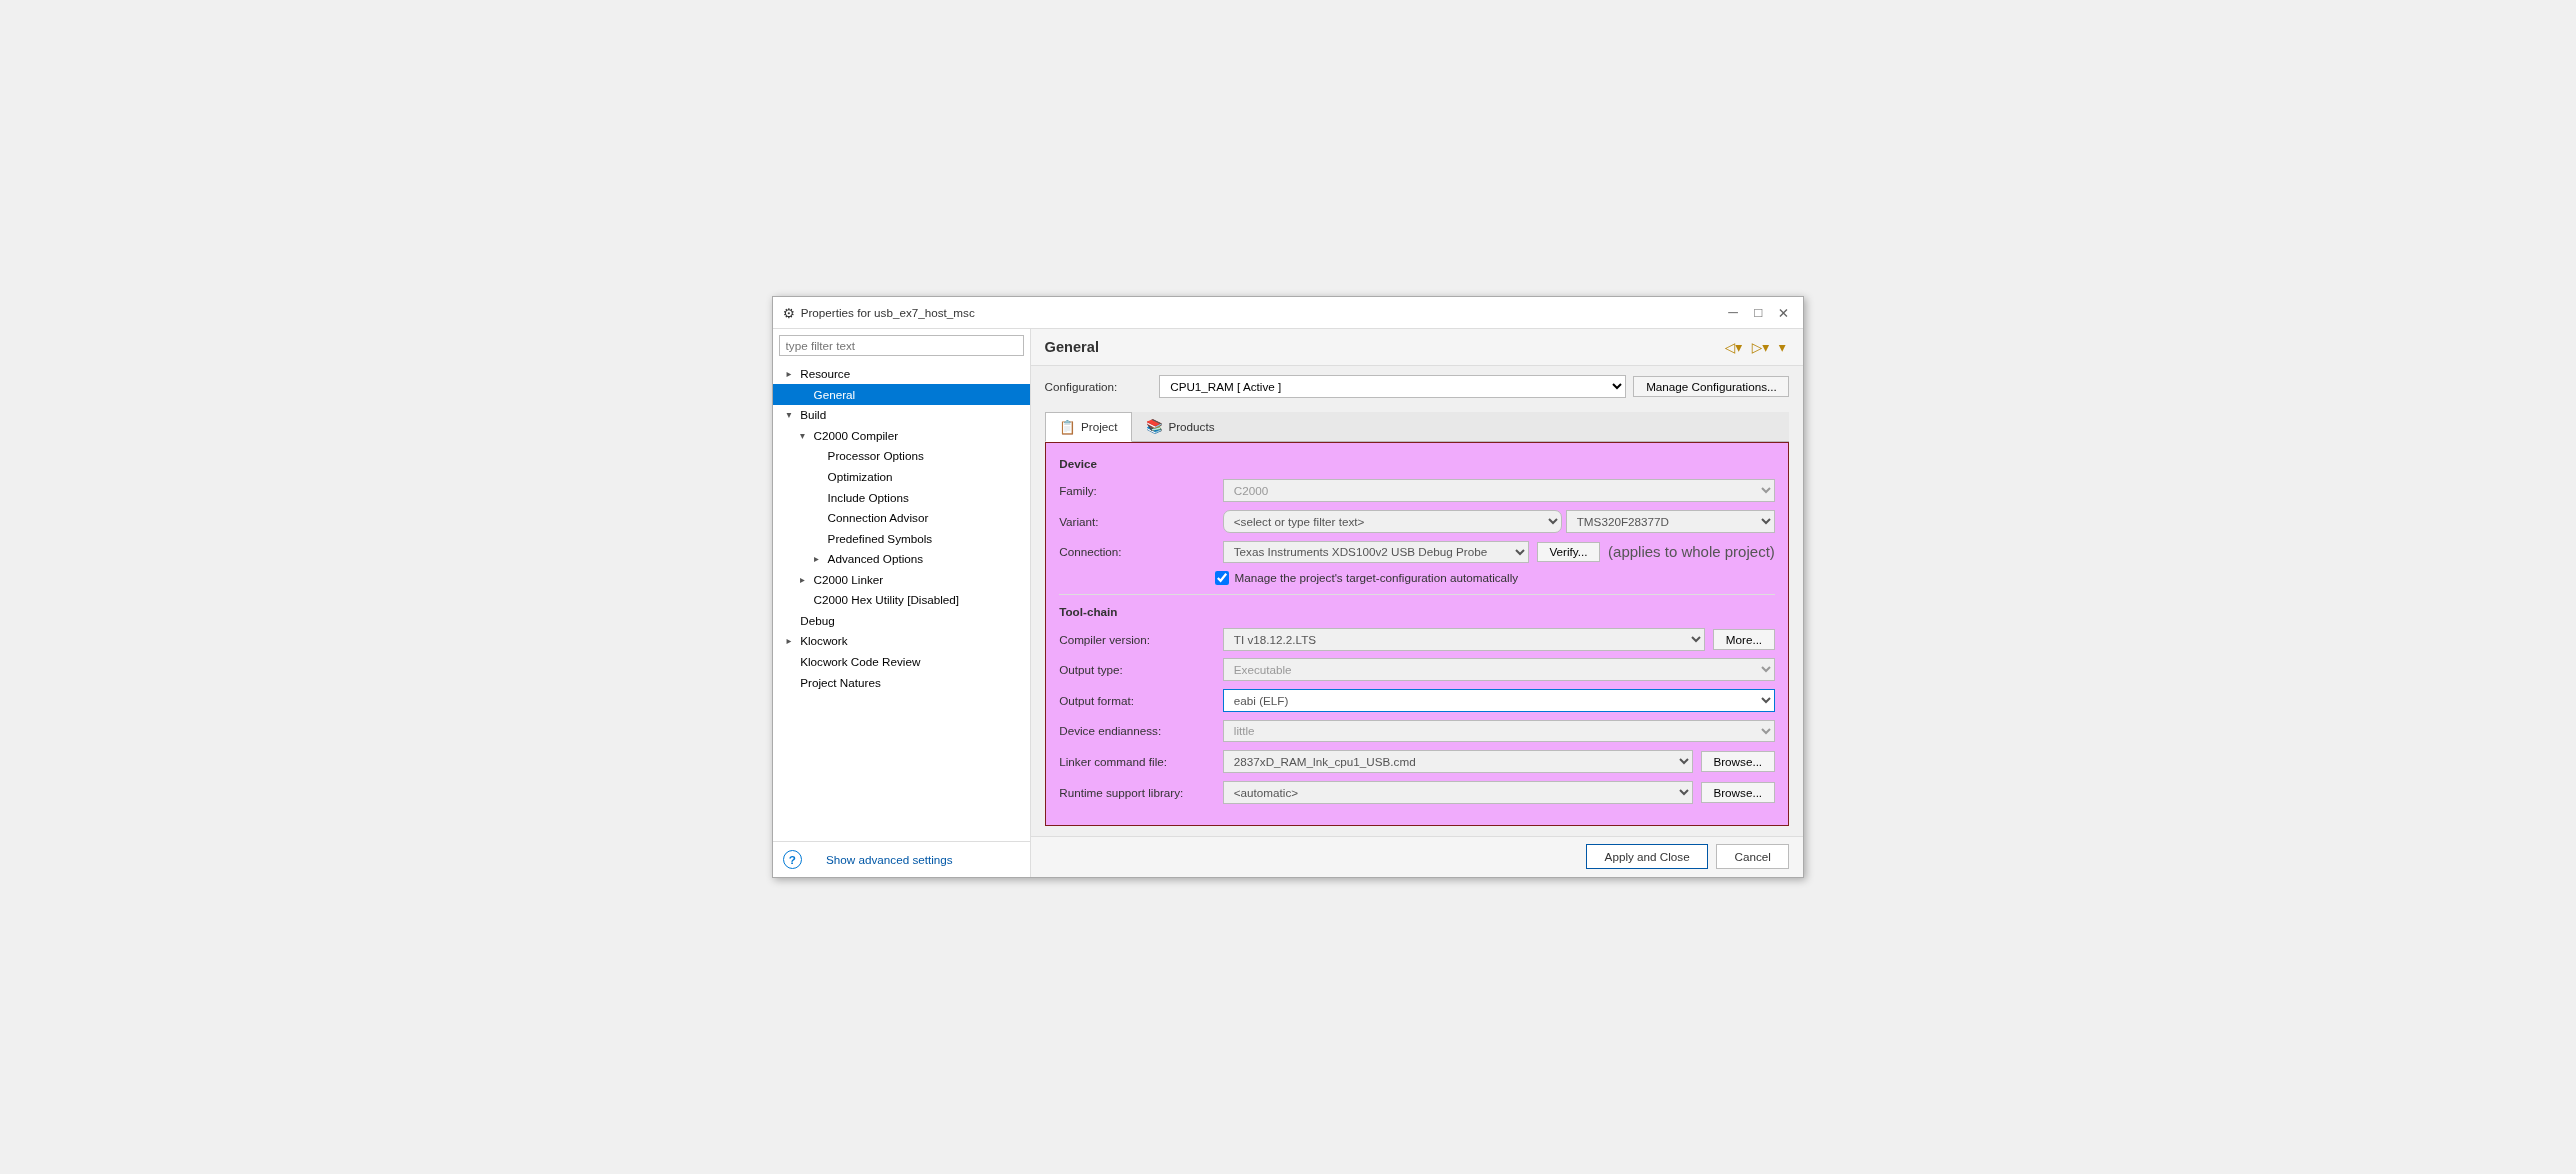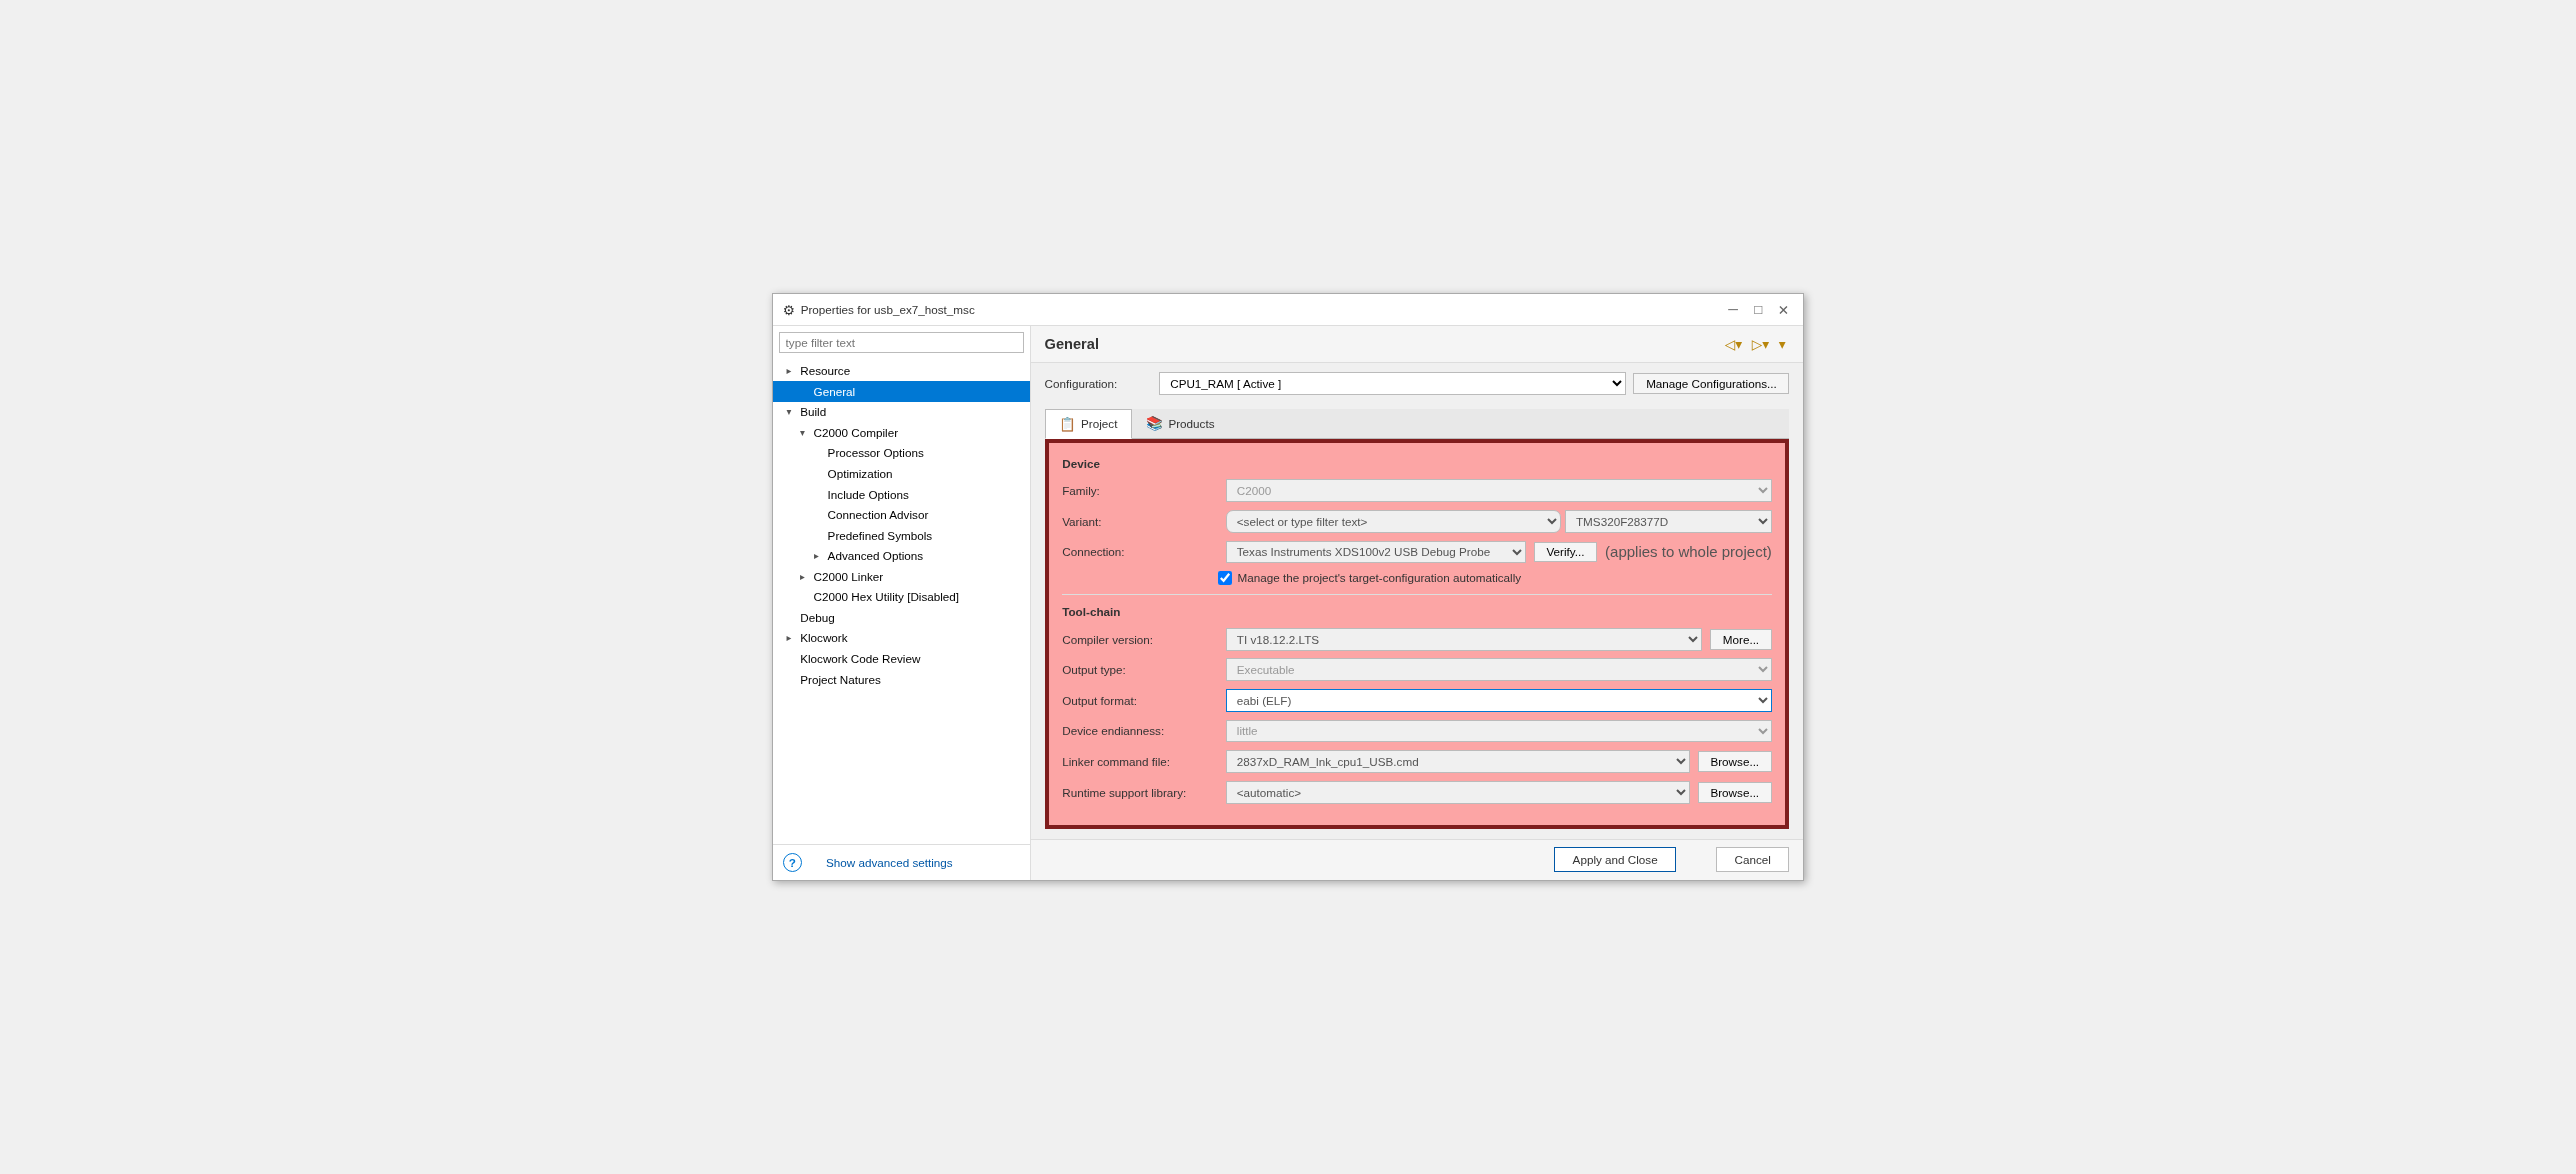--- a/index.html
+++ b/index.html
@@ -217,22 +217,22 @@
       background: #fff;
       border: 1px solid #bbb;
       border-bottom: 1px solid #fff;
       margin-bottom: -1px;
       z-index: 1;
     }
     .tab-icon {
       font-size: 13.6px;
     }
     .panel-box {
-      background: #fca5a5;
-      border: 4px solid #7f1d1d;
+      background: #f0abfc;
+      border: 1px solid #7f1d1d;
       padding: 13.6px;
     }
     .section-title {
       font-size: 11.7px;
       font-weight: bold;
       color: #333;
       margin-bottom: 9.7px;
     }
     .form-row {
       display: flex;
@@ -317,21 +317,20 @@
       color: #333;
       cursor: pointer;
     }
     .btn-cancel {
       padding: 4.9px 17.5px;
       font-size: 11.7px;
       border: 1px solid #bbb;
       background: #fff;
       color: #333;
       cursor: pointer;
-      margin-left: 32px;
     }
   </style>
 </head>
 <body>
 
 <div class="window">
 
   <div class="title-bar">
     <div class="title-bar-left">
       <span class="title-bar-icon">⚙</span>

